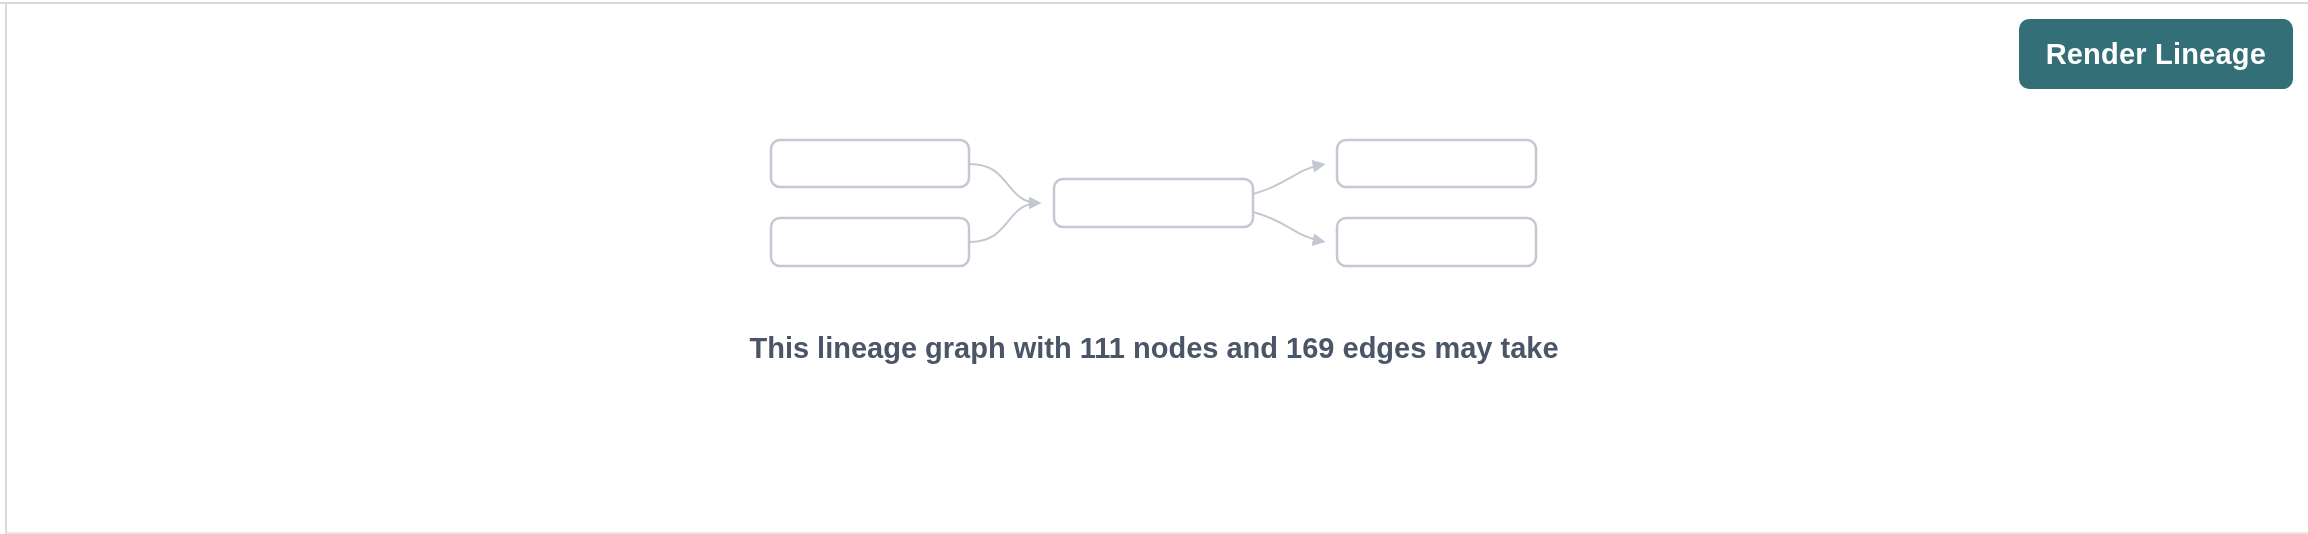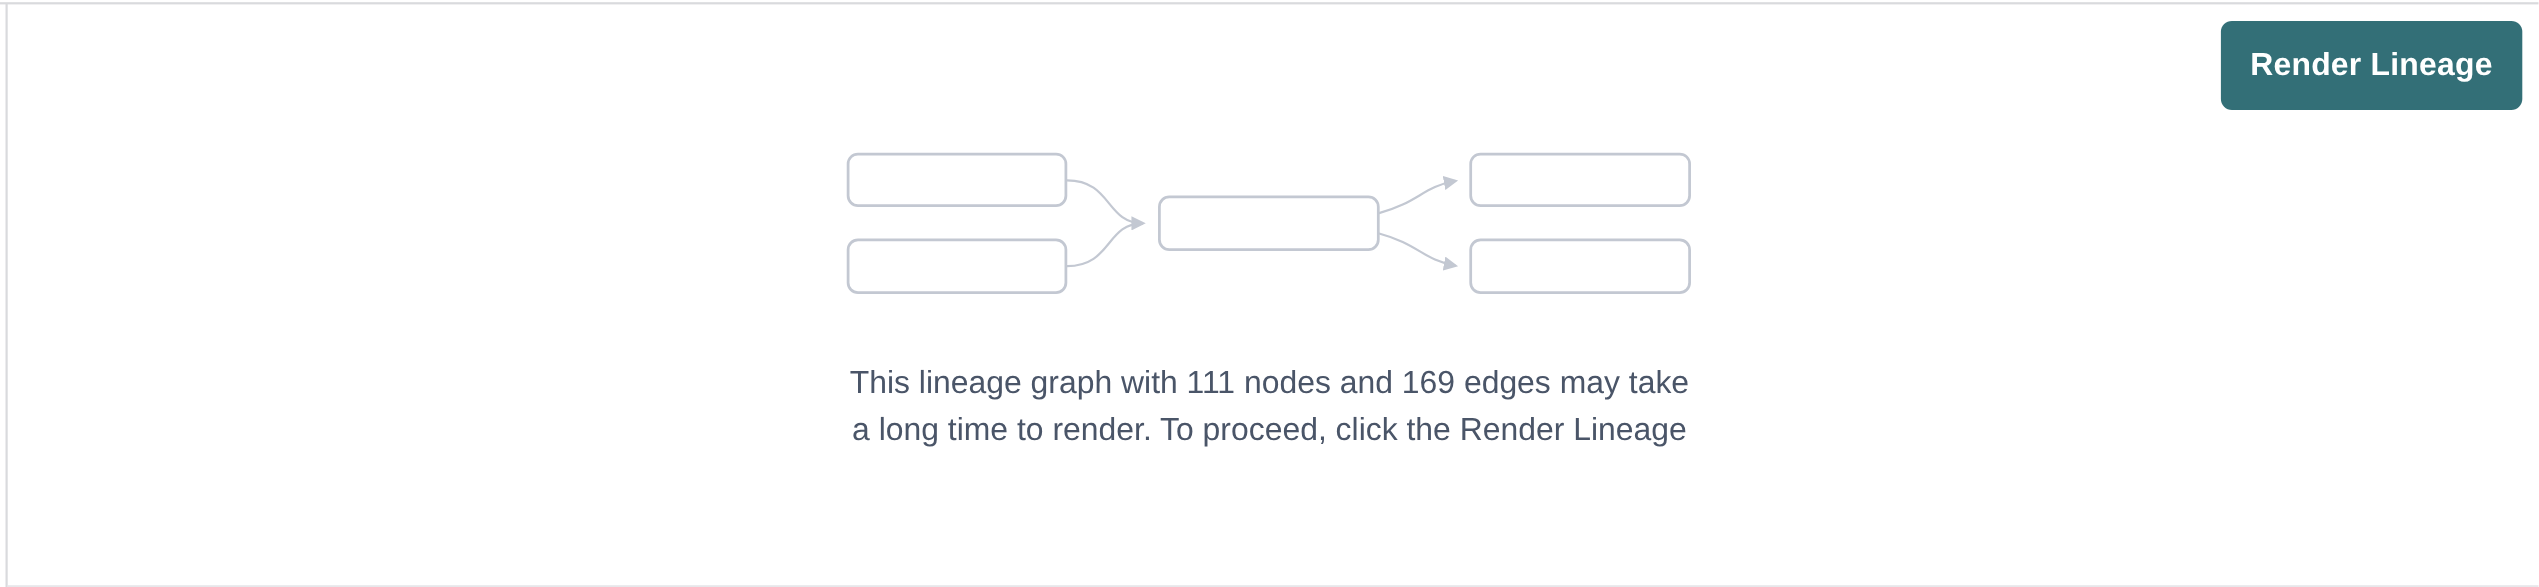--- a/index.html
+++ b/index.html
@@ -32,21 +32,21 @@
   .edge-bottom {
     position: absolute;
     left: 7px; top: 532px;
     width: 2301px; height: 2px;
     background: var(--panel-border-faint, #e7e7ea);
   }
   .render-btn {
     position: absolute;
     top: 19px;
     right: 15px;
-    height: 81px;
+    height: 70px;
     padding: 0 27px;
     display: flex;
     align-items: center;
     justify-content: center;
     background: var(--accent, #336f77);
     color: var(--accent-text, #ffffff);
     border: none;
     border-radius: 10px;
     font-family: "Liberation Sans", sans-serif;
     font-size: 29px;
@@ -72,21 +72,21 @@
   }
   .message {
     position: absolute;
     left: 50%;
     top: 327px;
     transform: translateX(-50%);
     width: 900px;
     text-align: center;
     color: var(--message-text, #4a5568);
     font-size: 29px;
-    font-weight: 400;
+    font-weight: 700;
     line-height: 43px;
   }
 </style>
 </head>
 <body>
 
 <div class="page">
 
   <div class="edge-top"></div>
   <div class="edge-left"></div>
@@ -108,16 +108,15 @@
 
     <rect x="12" y="10" width="198" height="47" rx="9"></rect>
     <rect x="12" y="88" width="198" height="48" rx="9"></rect>
     <rect x="295" y="49" width="199" height="48" rx="9"></rect>
     <rect x="578" y="10" width="199" height="47" rx="9"></rect>
     <rect x="578" y="88" width="199" height="48" rx="9"></rect>
   </svg>
 
   <div class="message">
     <div>This lineage graph with 111 nodes and 169 edges may take</div>
-    <div>a long time to render. To proceed, click the Render Lineage</div>
   </div>
 
 </div>
 
 </body></html>

